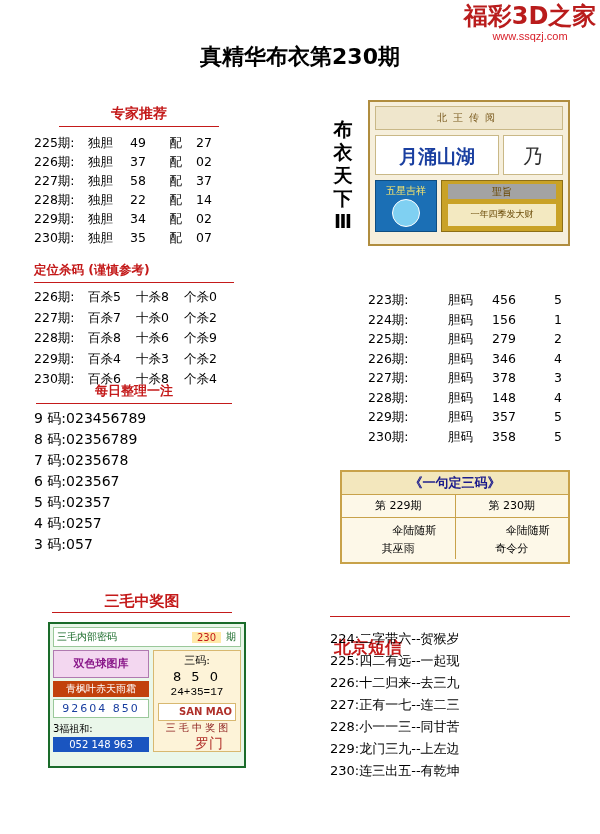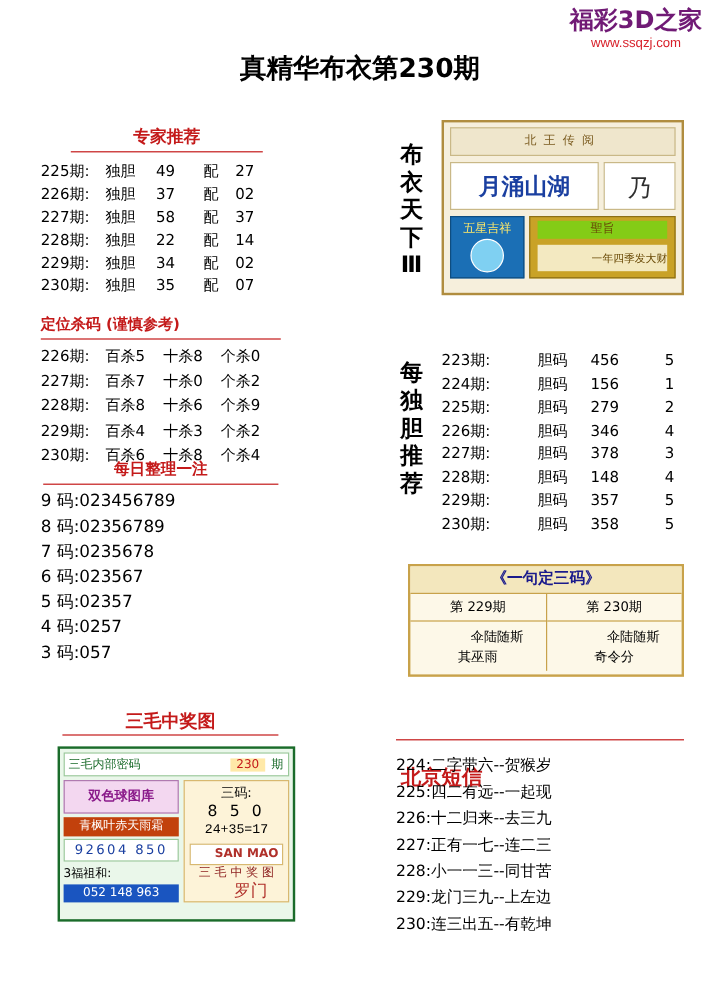--- a/index.html
+++ b/index.html
@@ -11,21 +11,21 @@
     overflow:hidden;
   }
   .page{position:relative;width:600px;height:834px;}
 
   
   .logo-box{
     position:absolute;top:0;right:0;width:140px;height:52px;
     background:#ffffff;text-align:center;
   }
   .logo-title{
-    font-size:20px;font-weight:bold;color:#701a75;
+    font-size:24px;font-weight:bold;color:#b91c1c;
     letter-spacing:0px;line-height:28px;margin-top:2px;
     font-family:"DejaVu Sans", sans-serif;
   }
   .logo-url{
     font-size:11px;color:#d8202a;line-height:13px;
     font-family:"Liberation Sans", sans-serif;
   }
 
   
   .main-title{
@@ -115,28 +115,28 @@
   }
   .p1-circle{
     width:26px;height:26px;border-radius:50%;background:#7fd0f2;
     margin:2px auto 0 auto;border:1px solid #fff;
   }
   .p1-bot-right{
     flex:1;margin-left:4px;background:#c9a227;border:1px solid #8d6f16;
     position:relative;
   }
   .p1-banner{
-    position:absolute;top:3px;left:6px;right:6px;height:15px;background:#84cc16;
+    position:absolute;top:3px;left:6px;right:6px;height:15px;background:#a3a3a3;
     color:#6a4a06;font-size:10px;text-align:center;line-height:15px;
-    font-family:Liberation Mono, monospace;
+    font-family:Liberation Serif, serif;
   }
   .p1-sub{
     position:absolute;top:23px;left:6px;right:6px;height:22px;background:#f3e9c1;
-    color:#6a4a06;font-size:9px;text-align:right;line-height:22px;
-    font-family:Liberation Serif, serif;
+    color:#6a4a06;font-size:9px;text-align:center;line-height:22px;
+    font-family:Liberation Mono, monospace;
   }
 
   
   #dan-label{
     position:absolute;left:330px;top:300px;width:26px;
     font-size:19px;font-weight:bold;color:#000;line-height:23px;
     text-align:center;font-family:"DejaVu Sans", sans-serif;
   }
   #danbox{
     position:absolute;left:368px;top:290px;width:200px;
@@ -399,21 +399,20 @@
         <span>五星吉祥</span>
         <div class="p1-circle"></div>
       </div>
       <div class="p1-bot-right">
         <div class="p1-banner">聖旨</div>
         <div class="p1-sub">一年四季发大财</div>
       </div>
     </div>
   </div>
 
-  <div id="dan-label">每独胆推荐</div>
   <div id="danbox">
     <div class="dan-row">
       <span class="d1">223期:</span>
       <span class="d2">胆码</span>
       <span class="d3">456</span>
       <span class="d4">5</span>
     </div>
     <div class="dan-row">
       <span class="d1">224期:</span>
       <span class="d2">胆码</span>

